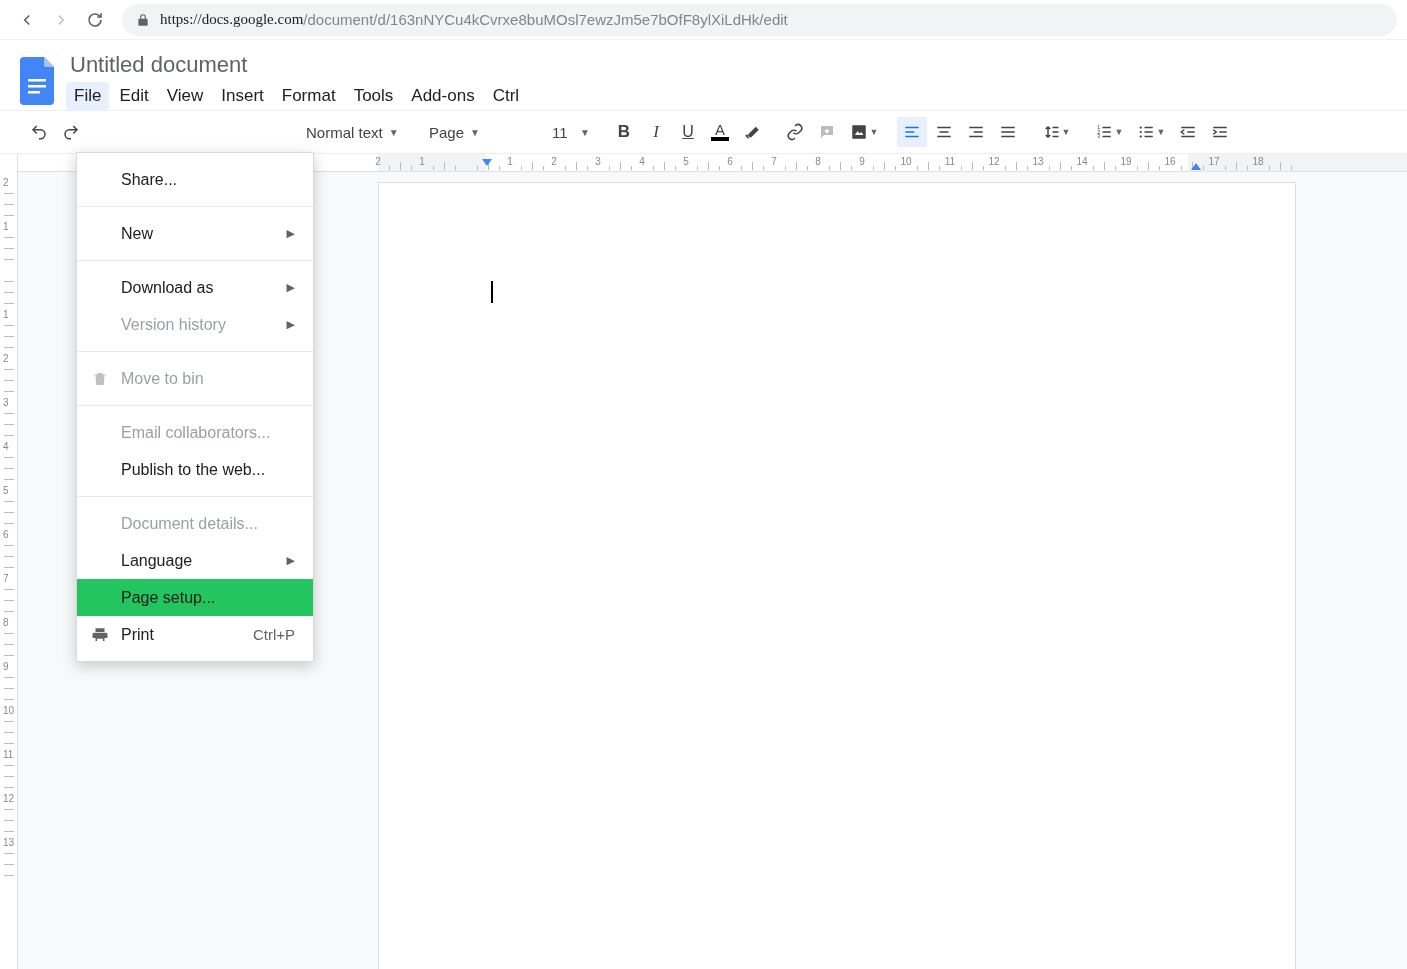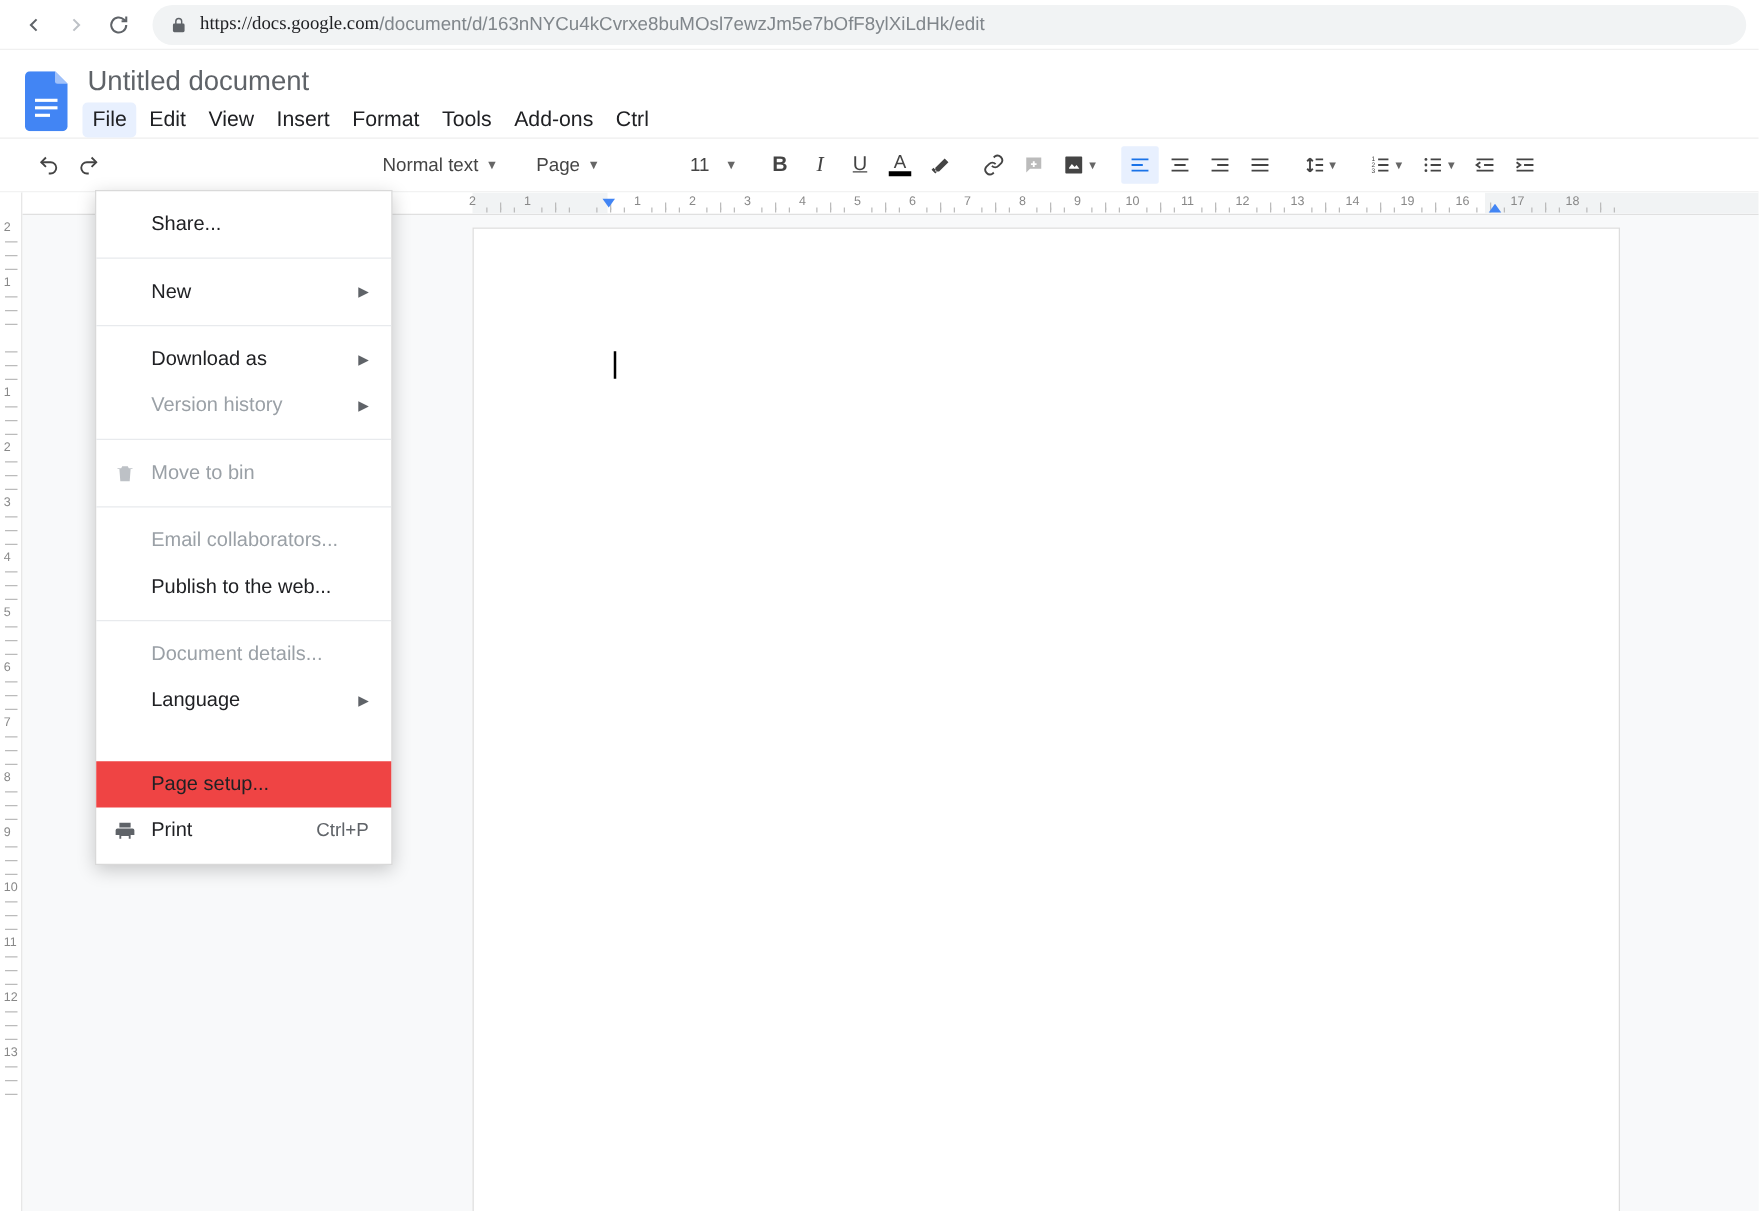--- a/index.html
+++ b/index.html
@@ -53,21 +53,21 @@
   .canvas { position: absolute; top: 18px; left: 0; right: 0; bottom: 0; background: #f8f9fa; overflow: hidden; }
   .page { position: absolute; left: 360px; top: 10px; width: 918px; min-height: 1100px; background: #fff; border: 1px solid #ddd; }
   .cursor-caret { position: absolute; left: 472px; top: 108px; width: 2px; height: 22px; background: #000; }
 
   
   .dropdown { position: absolute; left: 76px; top: 152px; width: 238px; background: #fff; border: 1px solid rgba(0,0,0,0.15); box-shadow: 0 4px 14px rgba(0,0,0,0.2); padding: 8px 0; z-index: 100; font-size: 16px; }
   .dd-item { display: flex; align-items: center; height: 37px; padding: 0 18px 0 44px; position: relative; color: #202124; cursor: pointer; }
   .dd-item .shortcut { margin-left: auto; color: #5f6368; font-size: 15px; }
   .dd-item .submenu-arrow { margin-left: auto; color: #5f6368; font-size: 11px; }
   .dd-item.disabled { color: #9aa0a6; cursor: default; }
-  .dd-item.hover { background: #ef4444; margin-top: 30px; }
+  .dd-item.hover { background: #22c55e; }
   .dd-sep { height: 1px; background: #e8eaed; margin: 8px 0; }
   .dd-icon { position: absolute; left: 14px; color: #5f6368; }
   .dd-item.disabled .dd-icon { color: #bdc1c6; }
 
   svg { display: block; }
 </style>
 </head>
 <body>
 
 <div class="browser-bar">

